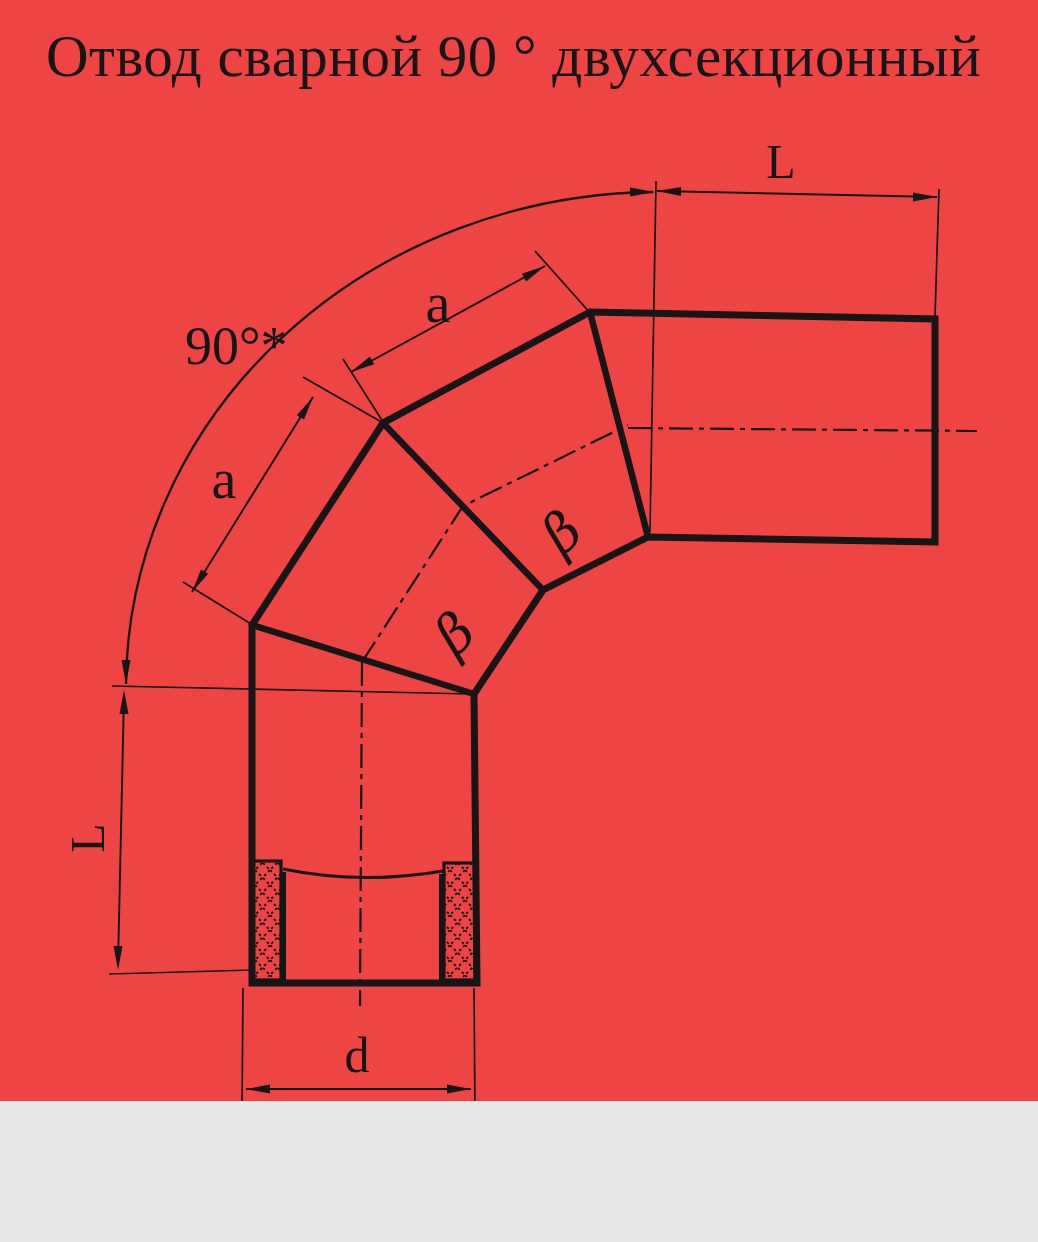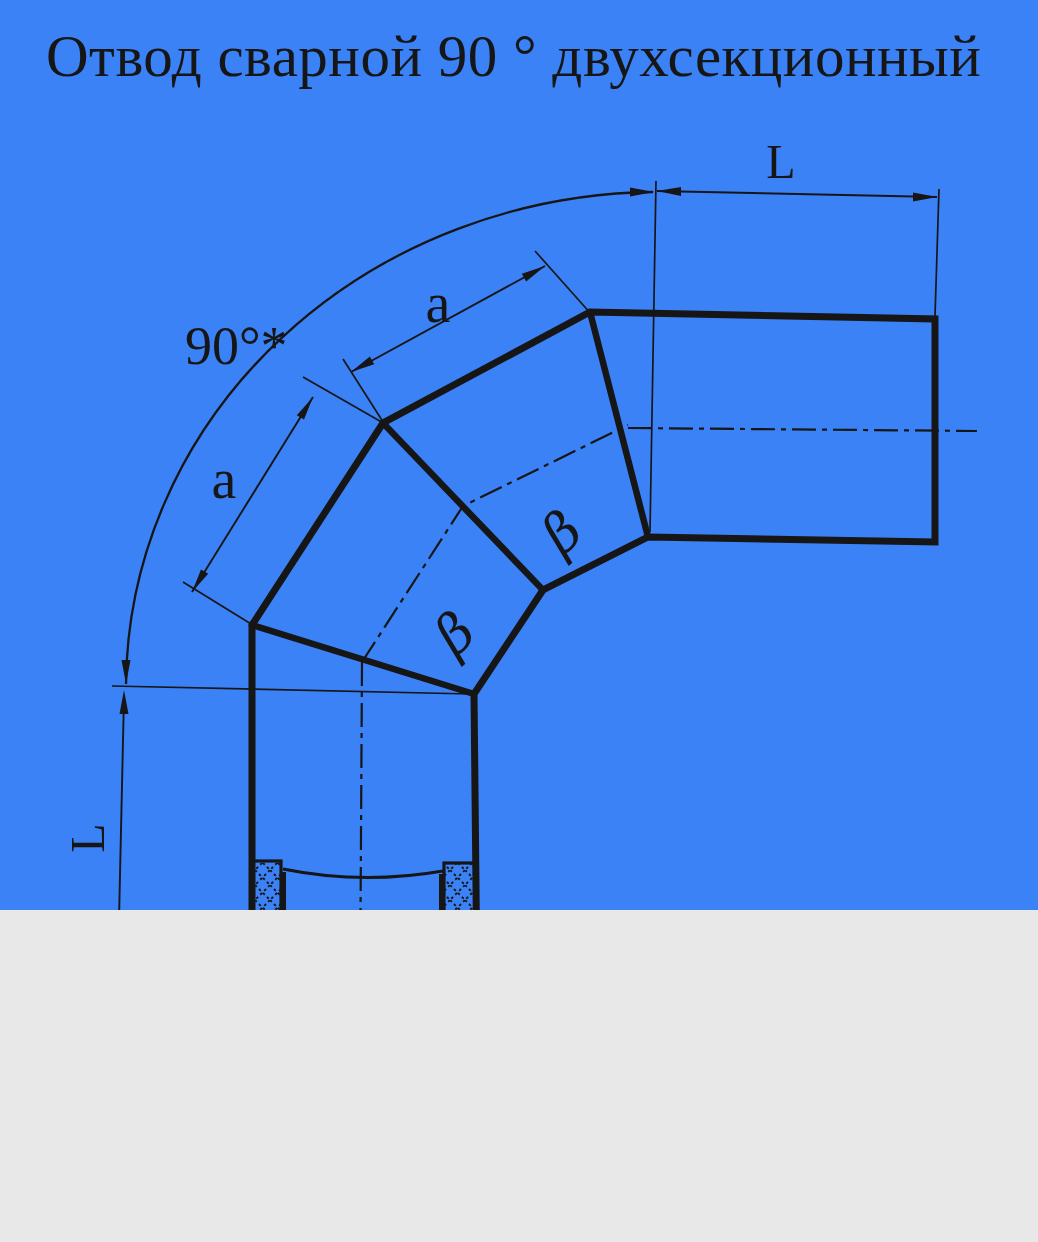--- a/index.html
+++ b/index.html
@@ -3,22 +3,22 @@
 <meta charset="utf-8">
 <style>
   html, body {
     margin: 0;
     padding: 0;
     background: #e8e8e8;
   }
   #page {
     position: relative;
     width: 1038px;
-    height: 910px;
-    background: #3b82f6;
+    height: 1101px;
+    background: #ef4444;
     overflow: hidden;
     font-family: "Liberation Serif", serif;
     color: #1b1b1b;
   }
   #title {
     position: absolute;
     left: 46px;
     top: 22px;
     width: 940px;
     font-size: 59px;

